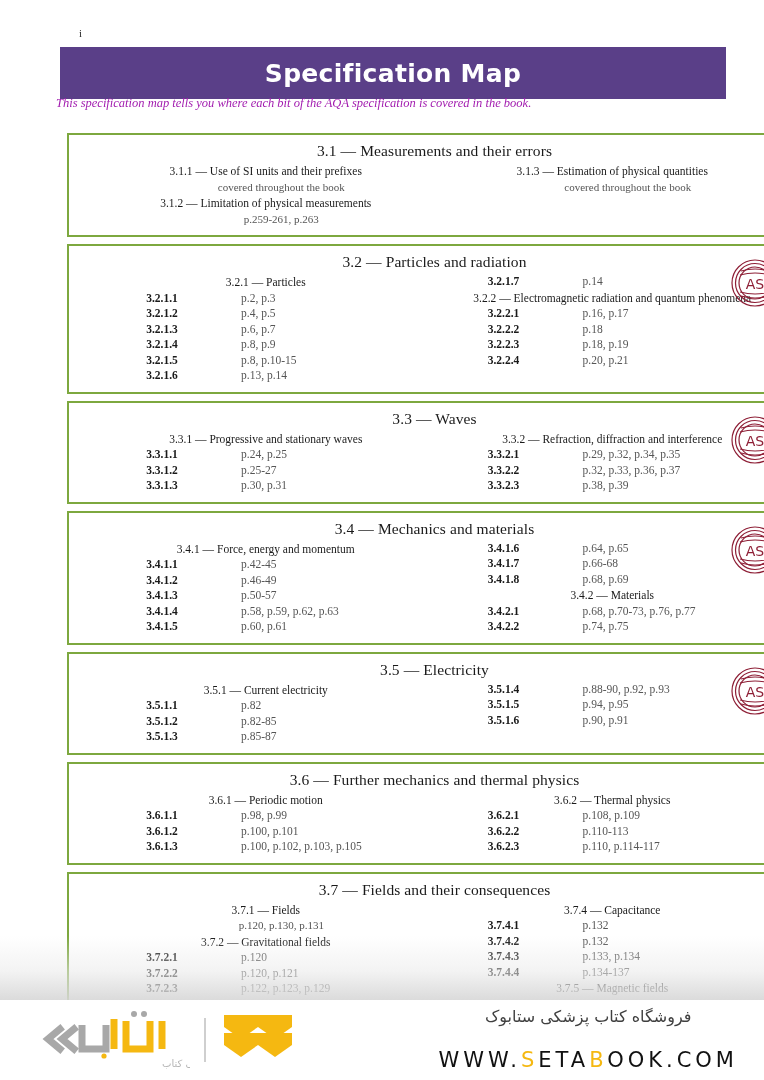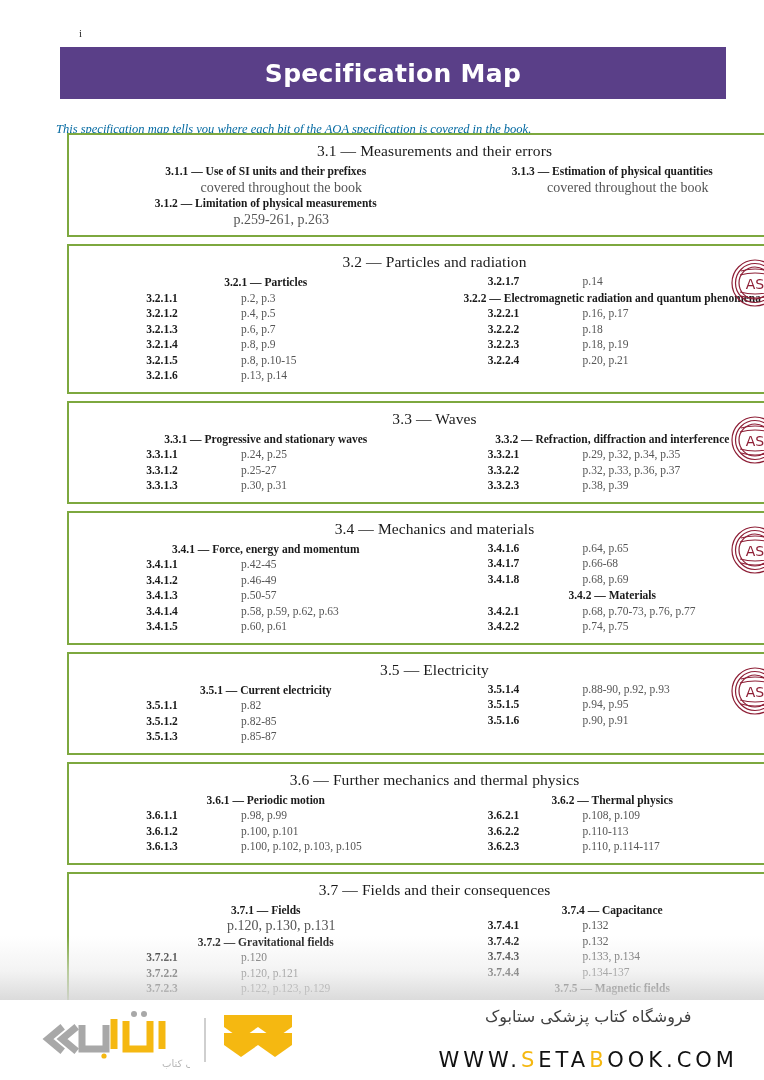--- a/index.html
+++ b/index.html
@@ -50,26 +50,26 @@
   .title-banner .title-text {
     color: #ffffff;
     font-family: "DejaVu Sans", sans-serif;
     font-weight: bold;
     font-size: 25px;
     letter-spacing: 0.3px;
   }
 
   .intro-line {
     position: absolute;
-    top: 122px;
+    top: 96px;
     left: 56px;
     width: 660px;
     font-style: italic;
     font-size: 12.5px;
-    color: #0369a1;
+    color: #a21caf;
   }
 
   
   .sections {
     position: absolute;
     top: 133px;
     left: 67px;
     width: 727px;
     text-align: center;
   }
@@ -99,30 +99,30 @@
   .col {
     width: 50%;
     box-sizing: border-box;
   }
   .col.left  { padding-left: 22px; }
   .col.right { padding-left: 12px; }
 
   
   .group-head {
     font-size: 11.5px;
-    font-weight: bold;
+    font-weight: normal;
     color: #1a1a1a;
     margin: 1px 0 0 0;
     line-height: 15.5px;
     white-space: nowrap;
   }
   .group-head.wrap { white-space: normal; }
   
   .group-pages {
-    font-size: 14px;
+    font-size: 11px;
     color: #555555;
     margin-left: 31px;
     line-height: 15.5px;
   }
 
   
   .row {
     display: flex;
     flex-direction: row;
     line-height: 15.5px;

